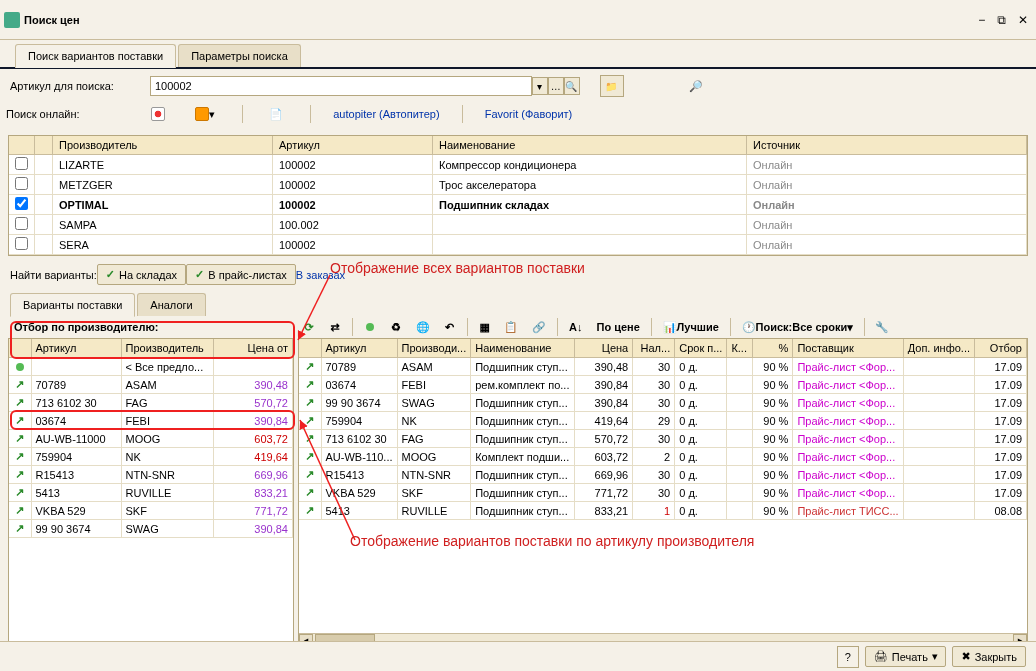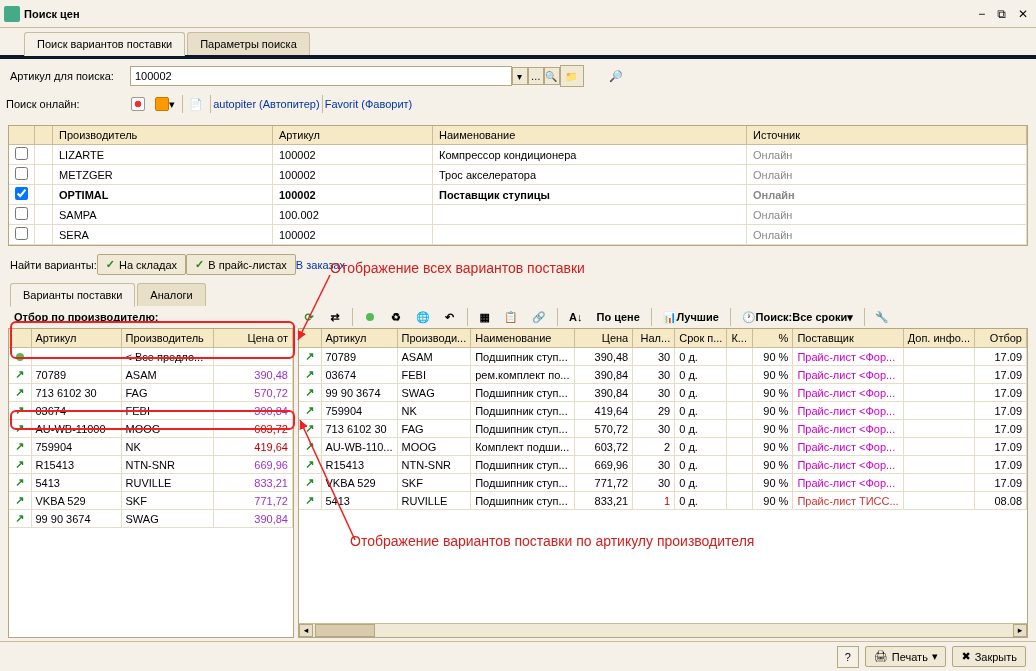--- a/index.html
+++ b/index.html
@@ -1,28 +1,28 @@
 <!DOCTYPE html>
 <html><head>
 <meta charset="utf-8">
 <style>
 * { box-sizing: border-box; margin: 0; padding: 0; font-family: Arial, sans-serif; font-size: 11px; }
 body { background: #f5f1e8; width: 1036px; height: 671px; overflow: hidden; position: relative; }
 
-.window-title { height: 28px; display: flex; align-items: center; padding: 0 4px; border-bottom: 1px solid #c9bc9c; }
+.window-title { height: 40px; display: flex; align-items: center; padding: 0 4px; border-bottom: 1px solid #c9bc9c; }
 .window-title .icon { width: 16px; height: 16px; margin-right: 4px; background: #4a8; border-radius: 2px; }
 .window-title .text { flex: 1; font-weight: bold; }
 .window-controls { display: flex; gap: 4px; }
 .window-controls span { cursor: pointer; font-size: 12px; padding: 0 4px; }
 
-.tabs { display: flex; padding: 4px 24px 0; border-bottom: 4px solid #0f172a; }
+.tabs { display: flex; padding: 4px 15px 0; border-bottom: 2px solid #0f172a; }
 .tab { padding: 5px 12px; border: 1px solid #c9bc9c; border-bottom: none; background: #e8dfc8; margin-right: 2px; border-radius: 3px 3px 0 0; cursor: pointer; }
 .tab.active { background: #f5f1e8; border-bottom: 1px solid #f5f1e8; margin-bottom: -1px; }
 
-.form-row { display: flex; align-items: center; padding: 6px 10px; gap: 0; }
+.form-row { display: flex; align-items: center; padding: 6px 10px; gap: 20px; }
 .form-row label { min-width: 120px; }
 .input-wrap { position: relative; display: flex; align-items: center; flex: 0 0 430px; }
 .input-wrap input { width: 100%; height: 20px; padding: 1px 4px; border: 1px solid #b5a77f; background: #fff; }
 .small-btn { width: 18px; height: 18px; border: 1px solid #b5a77f; background: #f0e9d5; display: inline-flex; align-items: center; justify-content: center; cursor: pointer; font-size: 10px; }
 
 .toolbar { display: flex; align-items: center; gap: 4px; }
 .tb-btn { padding: 2px 4px; border: 1px solid transparent; cursor: pointer; display: inline-flex; align-items: center; justify-content: center; height: 22px; min-width: 22px; }
 .sep { width: 1px; height: 18px; background: #c9bc9c; margin: 0 2px; }
 .link { color: #0033aa; cursor: pointer; }
 
@@ -148,21 +148,21 @@
           <td>METZGER</td>
           <td>100002</td>
           <td>Трос акселератора</td>
           <td class="src">Онлайн</td>
         </tr>
         <tr class="selected">
           <td class="chk"><input type="checkbox" checked="" style=""></td>
   <td></td>
           <td>OPTIMAL</td>
           <td>100002</td>
-          <td>Поставщик ступицы</td>
+          <td>Подшипник складах</td>
           <td class="src">Онлайн</td>
         </tr>
         <tr>
           <td class="chk"><input type="checkbox" style=""></td>
   <td></td>
           <td>SAMPA</td>
           <td>100.002</td>
           <td></td>
           <td class="src">Онлайн</td>
         </tr>

